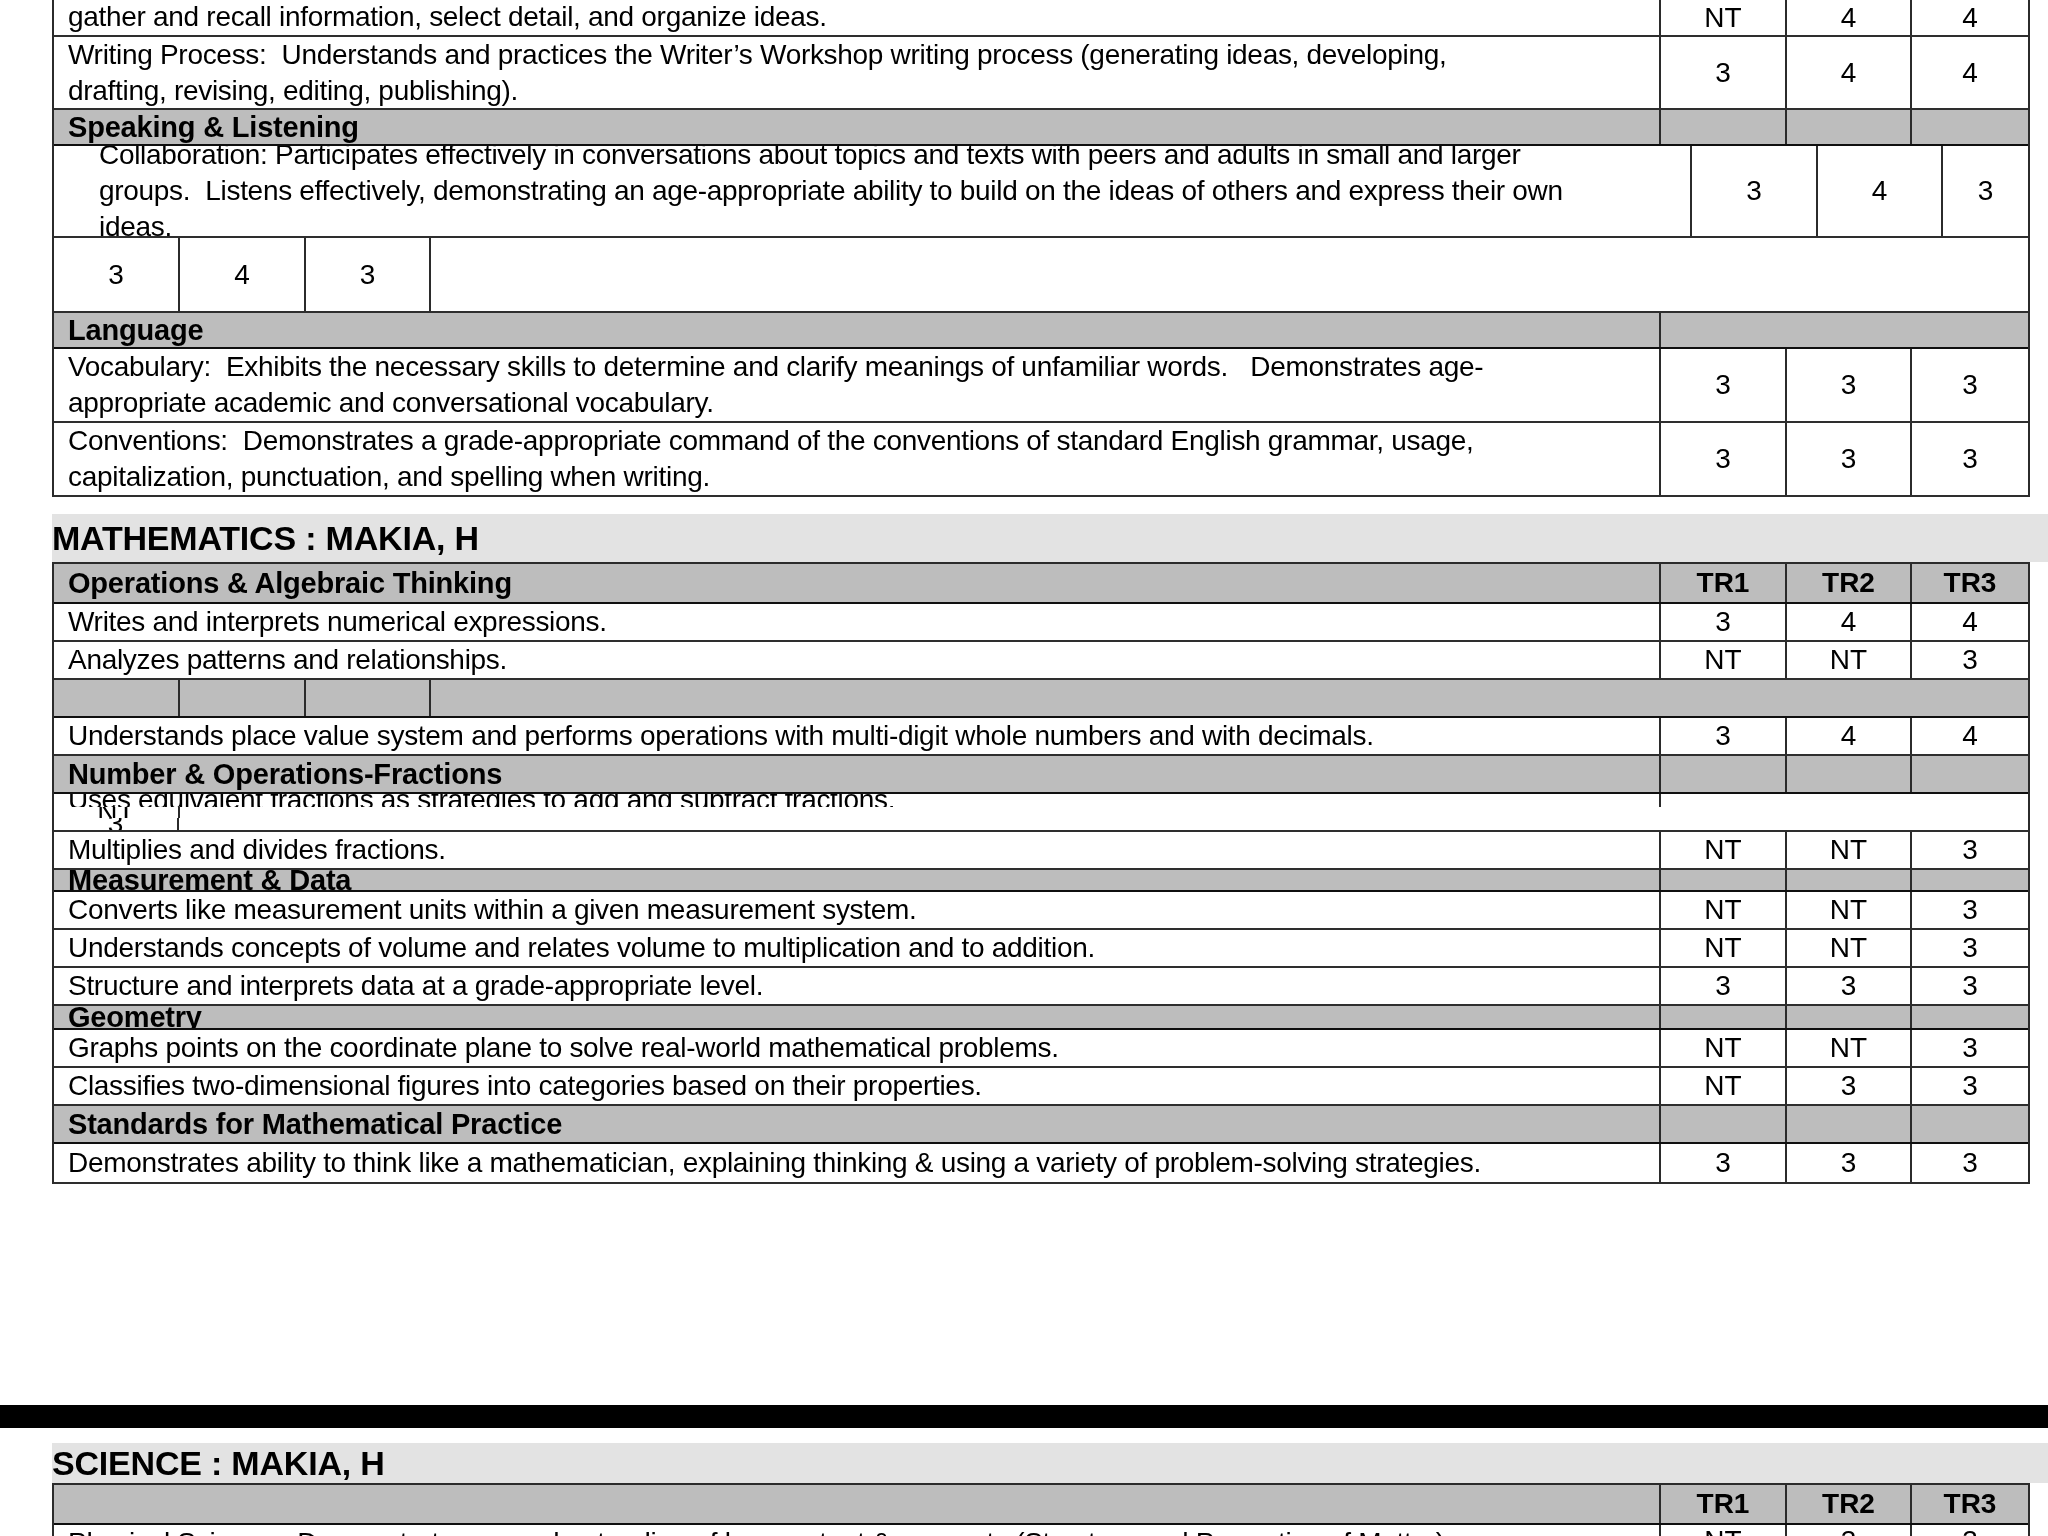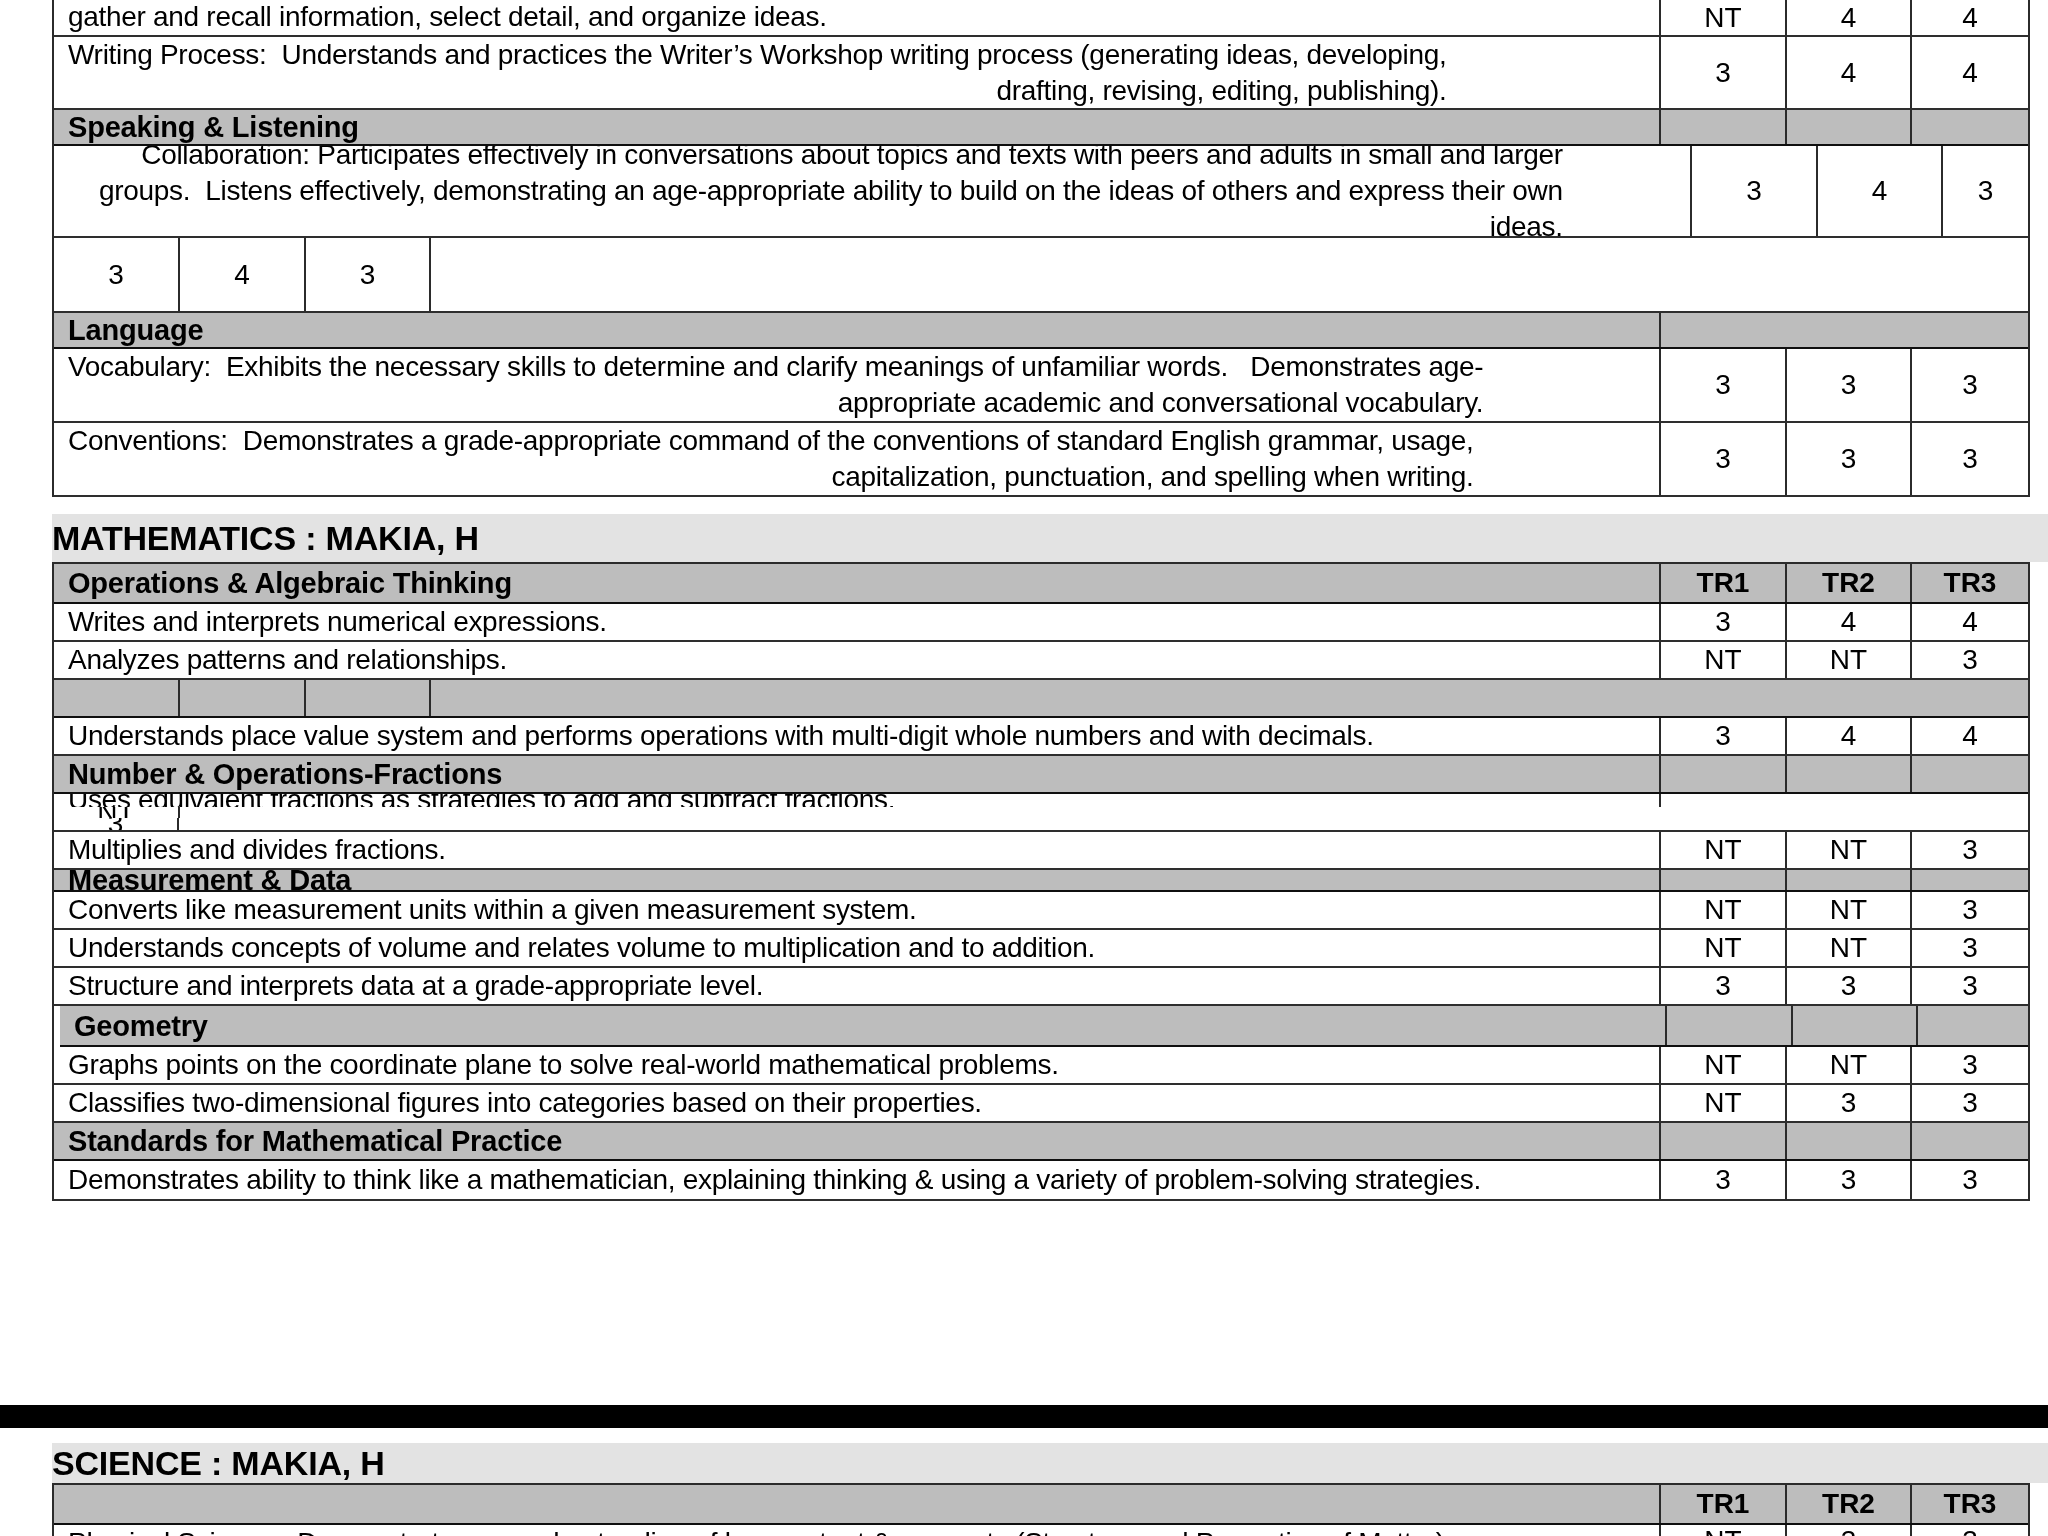--- a/index.html
+++ b/index.html
@@ -5,21 +5,21 @@
   html,body{margin:0;padding:0;background:#ffffff;}
   #page{
     position:relative; width:2048px; height:1536px; overflow:hidden;
     background:#ffffff; font-family:"Liberation Sans","DejaVu Sans",sans-serif; color:#000;
   }
   .rtable{
     position:absolute; left:52px; width:1978px; box-sizing:border-box;
     border-left:2px solid #2b2b2b; border-right:2px solid #2b2b2b;
   }
   .rtable.topline{border-top:2px solid #2b2b2b;}
-  .trow{display:flex; box-sizing:border-box; border-bottom:2px solid #2e2e2e; overflow:hidden; background:#fff;text-align:right;}
+  .trow{display:flex; box-sizing:border-box; border-bottom:2px solid #2e2e2e; overflow:hidden; background:#fff;}
   .trow.gray{background:#bdbdbd; border-bottom:2px solid #0f0f0f;}
   .cell{box-sizing:border-box; border-right:2px solid #2b2b2b; display:flex; align-items:center; overflow:hidden;}
   .cell.text{width:1607px; padding:0 16px 0 14px;}
   .cell.text span{
     white-space:pre-wrap; font-size:28px; line-height:36px; letter-spacing:-0.3px; display:block;
   }
   .trow.gray .cell.text span{font-weight:700; font-size:29px; letter-spacing:-0.2px;}
   .cell.score{width:126px; justify-content:center; font-size:28px;}
   .cell.score:nth-child(3){width:125px;}
   .cell.score:nth-child(4){flex:1; border-right:none;}
@@ -202,21 +202,21 @@
         <div class="cell score">3</div>
       </div>
       <div class="trow white" style="height: 38px;">
         <div class="cell text">
           <span>Structure and interprets data at a grade-appropriate level.</span>
         </div>
         <div class="cell score">3</div>
         <div class="cell score">3</div>
         <div class="cell score">3</div>
       </div>
-      <div class="trow gray" style="height: 41px; margin-left: 6px;">
+      <div class="trow gray" style="height: 24px;">
         <div class="cell text">
           <span>Geometry</span>
         </div>
         <div class="cell score"></div>
         <div class="cell score"></div>
         <div class="cell score"></div>
       </div>
       <div class="trow white" style="height: 38px;">
         <div class="cell text">
           <span>Graphs points on the coordinate plane to solve real-world mathematical problems.</span>

